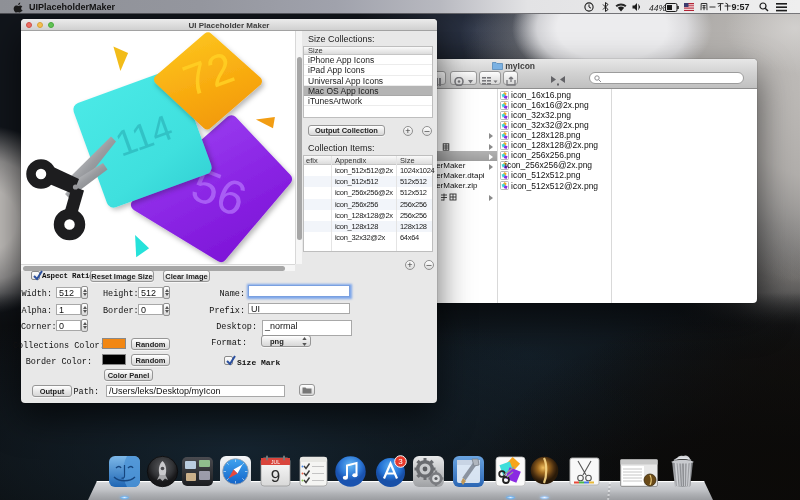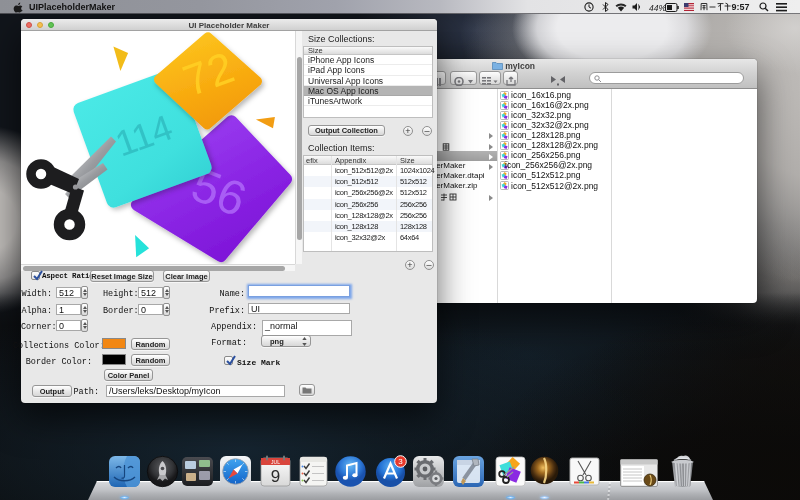--- a/index.html
+++ b/index.html
@@ -416,21 +416,21 @@
   <div class="lbl" style="left:45px; top:368px; width:33px;">Path:</div>
   <div class="field" style="left:85px; top:366px; width:179px; height:12px; line-height:11px;">/Users/leks/Desktop/myIcon</div>
   <div class="btn" style="left:278px; top:365px; width:16px; height:12px;"><svg width="10" height="8" viewBox="0 0 10 8" style="margin-top:1px;">
         <path d="M0.5 1.5 L3.5 1.5 L4.5 2.5 L9.5 2.5 L9.5 7.5 L0.5 7.5 Z" fill="#777"></path>
       </svg></div>
 
   <div class="lbl" style="left:174px; top:270px; width:50px;">Name:</div>
   <div class="field" style="left:227px; top:266px; width:102px; height:12px; box-shadow:0 0 2px 1.5px rgba(100,150,235,0.8); border-color:#7aa0e0;"></div>
   <div class="lbl" style="left:174px; top:287px; width:50px;">Prefix:</div>
   <div class="field" style="left:227px; top:284px; width:102px; height:11px; line-height:10px;">UI</div>
-  <div class="lbl" style="left:186px; top:303px; width:50px;">Appendix:</div>
+  <div class="lbl" style="left:186px; top:303px; width:50px;">Desktop:</div>
   <div class="field" style="left:241px; top:301px; width:90px; height:16px; line-height:10px;">_normal</div>
   <div class="lbl" style="left:176px; top:319px; width:50px;">Format:</div>
   <div class="btn" style="left:240px; top:316px; width:50px; height:12px; text-align:left; padding-left:8px; line-height:11px;">png
     <svg width="5" height="9" viewBox="0 0 5 9" style="position:absolute; right:3px; top:1px;">
         <path d="M2.5 0 L4.7 3 L0.3 3 Z" fill="#555"></path>
         <path d="M2.5 9 L4.7 6 L0.3 6 Z" fill="#555"></path>
       </svg>
   </div>
   <div class="check" style="left:203px; top:337px;">
       <svg width="12" height="12" viewBox="0 0 12 12">

